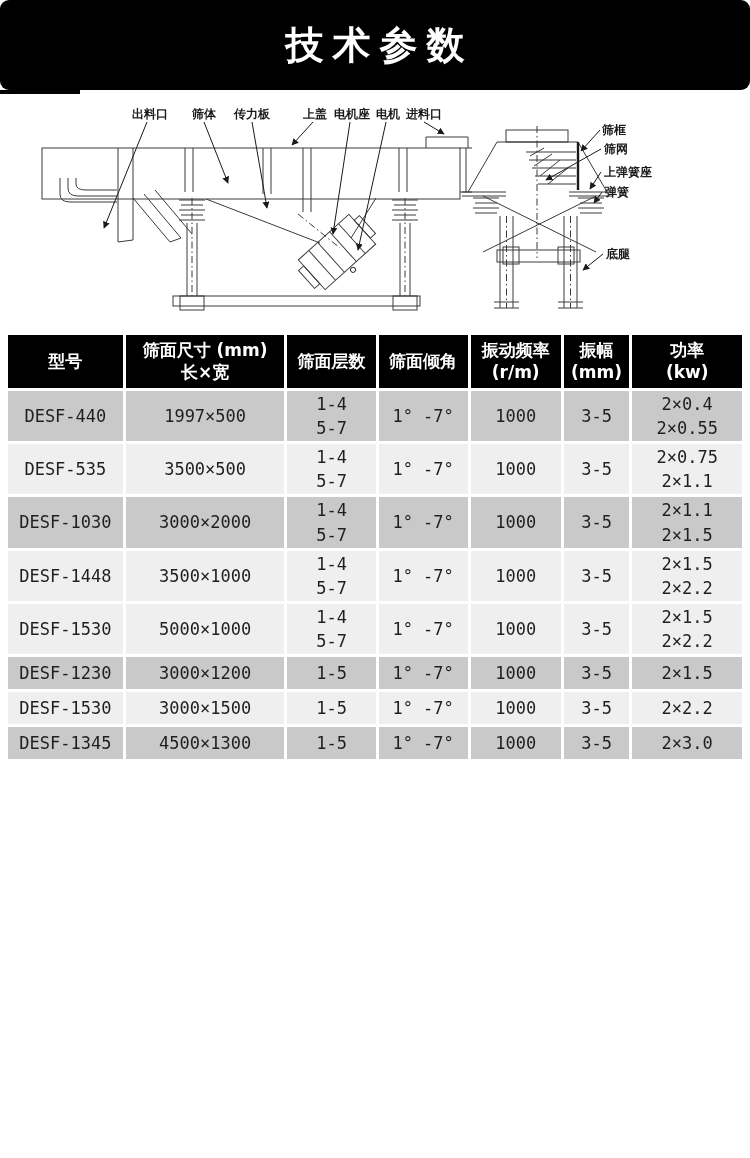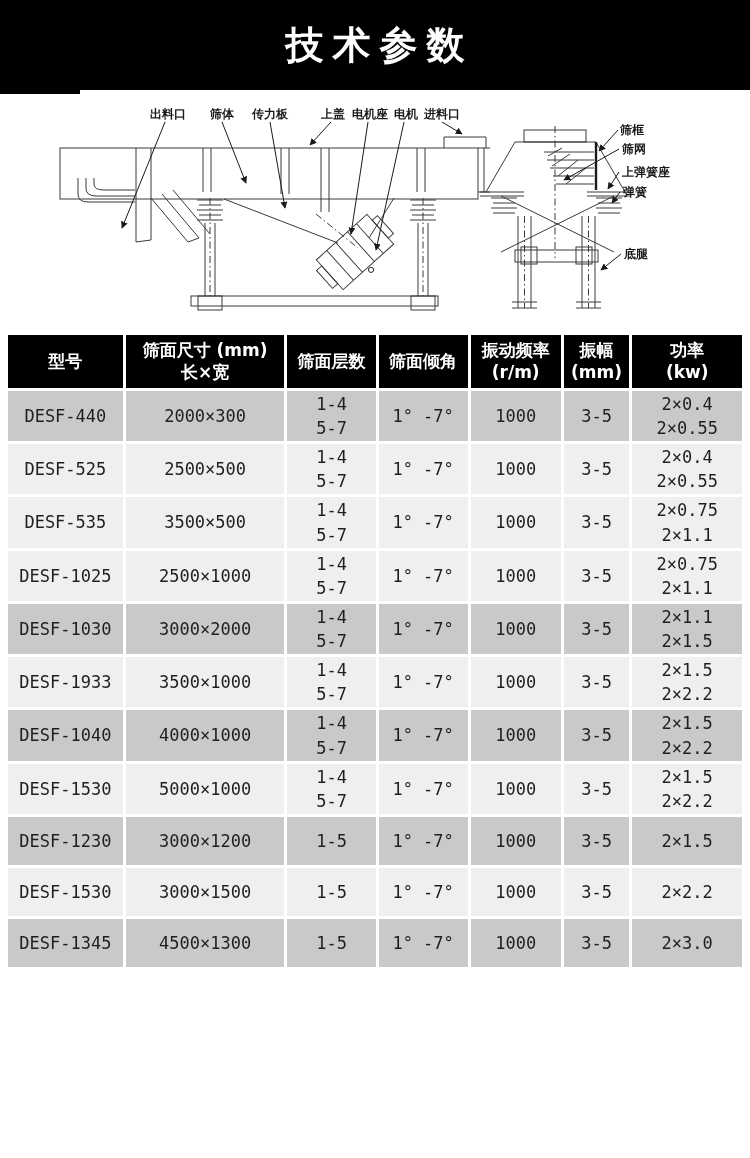--- a/index.html
+++ b/index.html
@@ -4,28 +4,28 @@
 <style>
   * { box-sizing: border-box; }
   html,body { margin:0; padding:0; }
   body {
     width:750px; height:1158px; background:#ffffff;
     font-family:"DejaVu Sans", sans-serif;
     position:relative; overflow:hidden;
   }
   .title-band {
     height:90px; background:#000;
-    display:flex; align-items:center; justify-content:center;
+    display:flex; align-items:center; justify-content:center;border-radius:9px;
   }
   .title-band h1 {
     margin:0; color:#fff; font-size:38px; font-weight:bold;
     letter-spacing:9px; text-indent:9px;
   }
   .band-step { position:absolute; left:0; top:90px; width:80px; height:4px; background:#000; }
-  .diagram { width:750px; height:242px; position:relative;padding-left:18px; }
+  .diagram { width:750px; height:242px; position:relative; }
   .diagram svg { display:block; }
   .diagram text {
     font-family:"DejaVu Sans", sans-serif;
     font-size:12px; font-weight:600; fill:#1a1a1a;
   }
   .dwg { stroke:#3a3a3a; stroke-width:1; fill:none; }
   .dwg-bold { stroke:#1a1a1a; stroke-width:2.4; fill:none; }
   .leader { stroke:#1a1a1a; stroke-width:1; fill:none; }
   .dash { stroke-dasharray:7 3 1.5 3; }
   table.spec {
@@ -39,21 +39,21 @@
   th div { line-height:1.32; }
   td {
     text-align:center; vertical-align:middle;
     font-size:17px; color:#1f1f1f; line-height:1.42;
     white-space:pre-line;
     font-family:"DejaVu Sans Mono", "DejaVu Sans", monospace;
   }
   tr.gray td  { background:#c9c9c9; }
   tr.light td { background:#efefef; }
   tr.double td { height:47px; }
-  tr.single td { height:48px; }
+  tr.single td { height:32px; }
 </style>
 </head>
 <body>
 
 <header class="title-band">
   <h1>技术参数</h1>
 </header>
 <div class="band-step"></div>
 
 <div class="diagram">
@@ -202,87 +202,54 @@
         </th>
         <th>
           <div>功率</div>
           <div>(kw)</div>
         </th>
       </tr>
     </thead>
   <tbody>
       <tr class="gray double">
         <td>DESF-440</td>
-        <td>2000×300</td>
-        <td>1-4
-5-7</td>
-        <td>1° -7°</td>
-        <td>1000</td>
-        <td>3-5</td>
-        <td>2×0.4
-2×0.55</td>
-      </tr>
-      <tr class="light double">
-        <td>DESF-525</td>
-        <td>2500×500</td>
+        <td>1997×500</td>
         <td>1-4
 5-7</td>
         <td>1° -7°</td>
         <td>1000</td>
         <td>3-5</td>
         <td>2×0.4
 2×0.55</td>
       </tr>
       <tr class="light double">
         <td>DESF-535</td>
         <td>3500×500</td>
         <td>1-4
 5-7</td>
         <td>1° -7°</td>
         <td>1000</td>
         <td>3-5</td>
         <td>2×0.75
 2×1.1</td>
       </tr>
-      <tr class="light double">
-        <td>DESF-1025</td>
-        <td>2500×1000</td>
-        <td>1-4
-5-7</td>
-        <td>1° -7°</td>
-        <td>1000</td>
-        <td>3-5</td>
-        <td>2×0.75
-2×1.1</td>
-      </tr>
       <tr class="gray double">
         <td>DESF-1030</td>
         <td>3000×2000</td>
         <td>1-4
 5-7</td>
         <td>1° -7°</td>
         <td>1000</td>
         <td>3-5</td>
         <td>2×1.1
 2×1.5</td>
       </tr>
       <tr class="light double">
-        <td>DESF-1933</td>
+        <td>DESF-1448</td>
         <td>3500×1000</td>
-        <td>1-4
-5-7</td>
-        <td>1° -7°</td>
-        <td>1000</td>
-        <td>3-5</td>
-        <td>2×1.5
-2×2.2</td>
-      </tr>
-      <tr class="gray double">
-        <td>DESF-1040</td>
-        <td>4000×1000</td>
         <td>1-4
 5-7</td>
         <td>1° -7°</td>
         <td>1000</td>
         <td>3-5</td>
         <td>2×1.5
 2×2.2</td>
       </tr>
       <tr class="light double">
         <td>DESF-1530</td>

